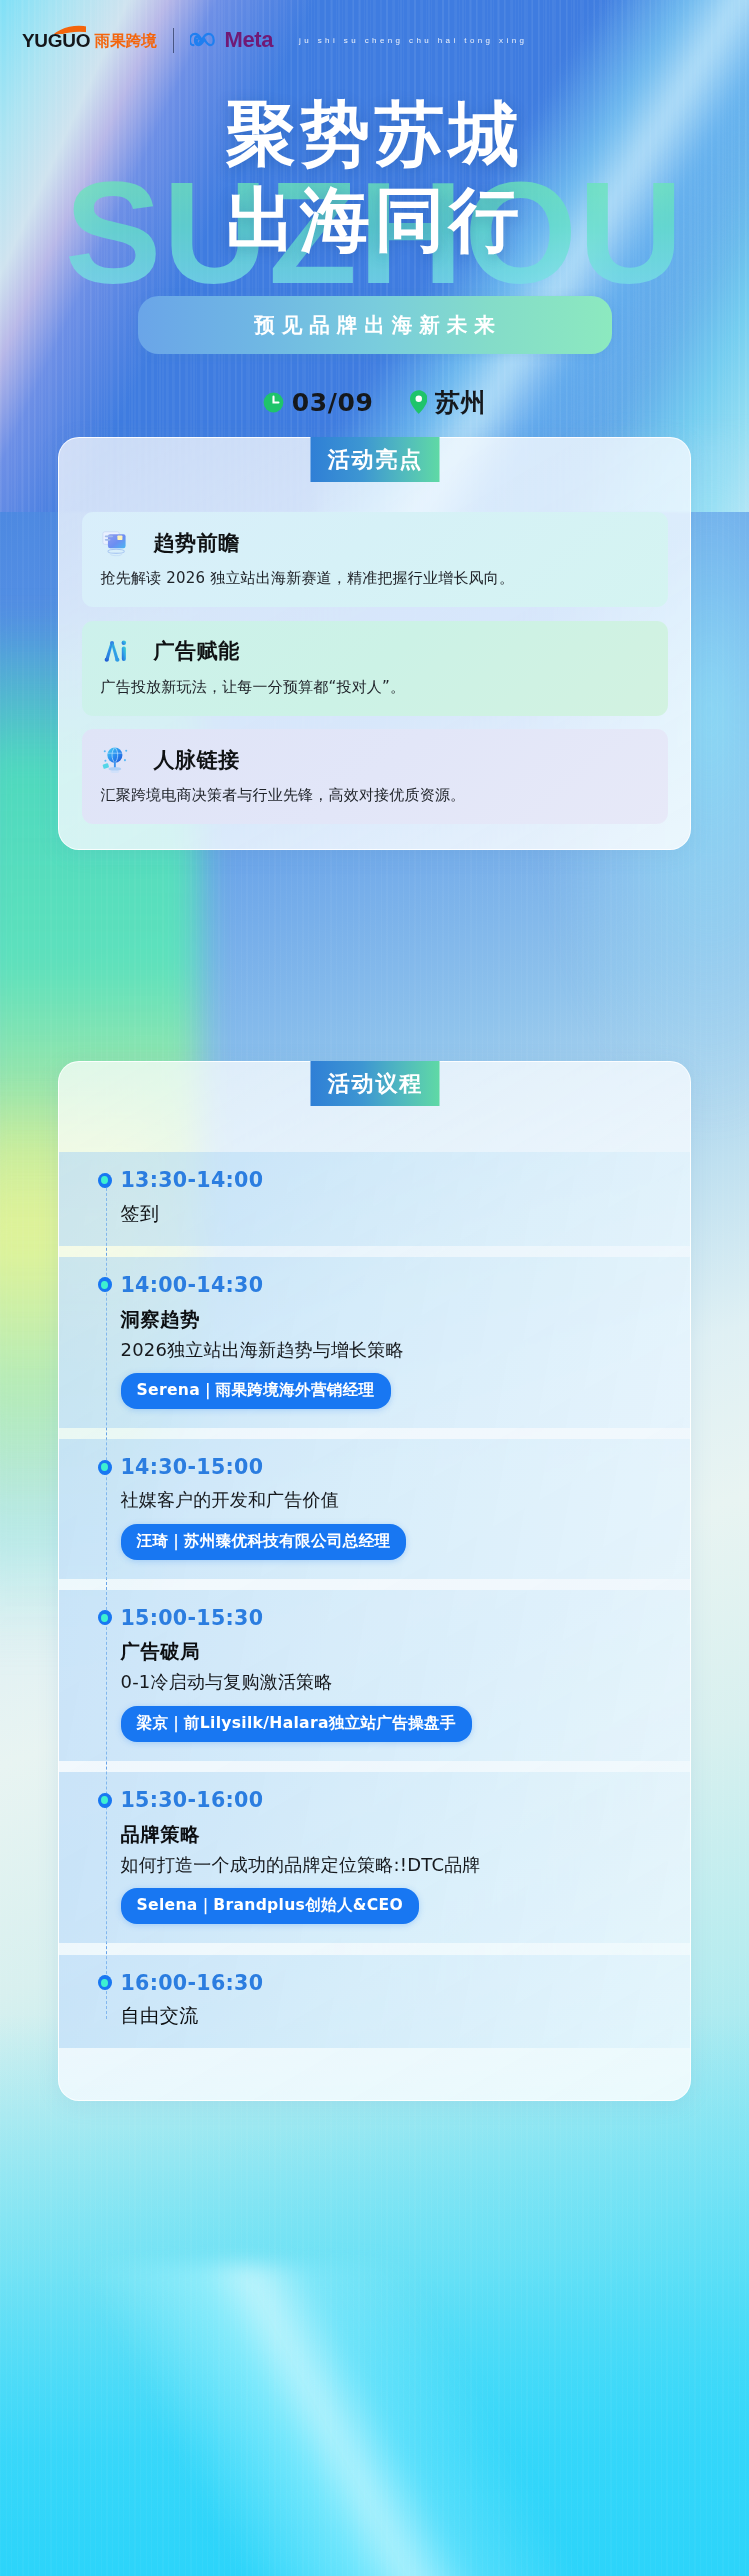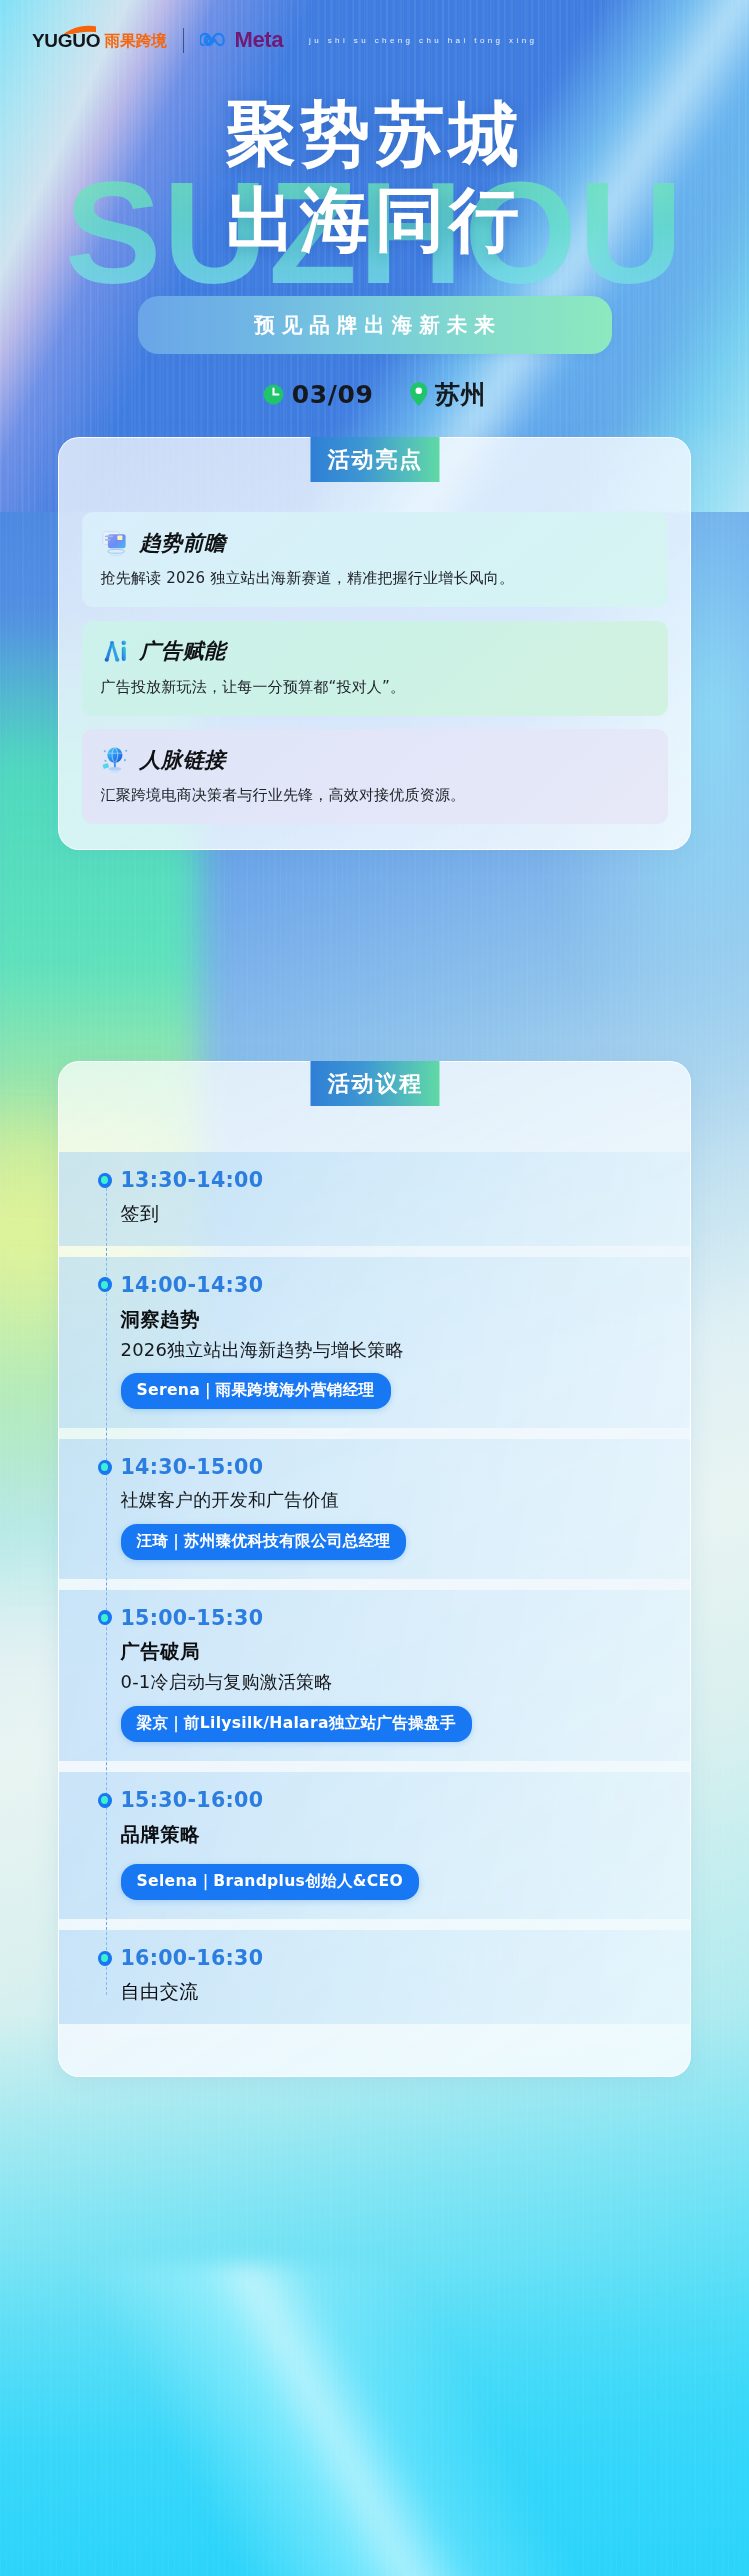--- a/index.html
+++ b/index.html
@@ -84,21 +84,21 @@
   }
   .vstripes {
     position:absolute; left:0; top:0; width:749px; height:2576px;
     background: repeating-linear-gradient(90deg,
        rgba(255,255,255,0.035) 0px, rgba(255,255,255,0.035) 1.2px,
        rgba(255,255,255,0) 1.2px, rgba(255,255,255,0) 5.6px);
   }
 
   
   .logo-bar {
-    position: absolute; left: 32px; top: 27.5px;
+    position: absolute; left: 22px; top: 27.5px;
     display: flex; align-items: center; gap: 0; z-index: 6;
   }
   .yuguo { display:flex; align-items:flex-end; position:relative; }
   .yuguo-swoosh {
     position:absolute; left:24px; top:-10px; width:40px; height:13.7px;
     background: #F4650C;
     clip-path: path("M0 22 C 14 0, 50 0, 64 20 C 48 8, 16 8, 0 22 Z");
   }
   .yuguo-en {
     font-family:"Liberation Sans", sans-serif; font-weight:800;
@@ -149,21 +149,21 @@
     display:flex; align-items:center; justify-content:center;
     box-shadow: 0 1.2px 10px rgba(70,140,200,0.18);
   }
   .subtitle-text {
     font-family:"DejaVu Sans","Liberation Sans", sans-serif;
     font-weight:700; font-size:20.6px; color:#ffffff; letter-spacing:6.9px;
     padding-left:6.9px;
   }
 
   .meta-row {
-    position:relative; margin:24px auto 0; width:100%;
+    position:relative; margin:32px auto 0; width:100%;
     display:flex; align-items:center; justify-content:center; gap:36px;
   }
   .meta-chip { display:flex; align-items:center; gap:8px; }
   .meta-chip .label {
     font-family:"DejaVu Sans","Liberation Sans", sans-serif;
     font-weight:600; font-size:25px; color:#15181c; letter-spacing:0.6px;
   }
   .icon-clock { width:21px; height:21px; }
   .icon-pin { width:17.5px; height:24px; }
 
@@ -190,21 +190,21 @@
 
   
   #highlights-panel { top:437px; padding:74px 22.5px 25px; }
   .hl-card {
     border-radius:11.2px; padding:16px 19px 17.5px; margin-bottom:13.7px;
   }
   .hl-card:last-child { margin-bottom:0; }
   .hl-card.c1 { background: linear-gradient(140deg,#d9eefb 0%, #d6f1f7 45%, #d4f4f1 100%); }
   .hl-card.c2 { background: linear-gradient(140deg,#cdf1ec 0%, #ccf2e6 50%, #d2f2e0 100%); }
   .hl-card.c3 { background: linear-gradient(140deg,#dfe4f7 0%, #e2e6f8 50%, #e7e9f8 100%); }
-  .hl-head { display:flex; align-items:center; gap:10px; margin-bottom:10px;font-style:italic; }
+  .hl-head { display:flex; align-items:center; gap:24px; margin-bottom:10px; }
   .hl-title {
     font-family:"DejaVu Sans","Liberation Sans", sans-serif;
     font-weight:800; font-size:21px; color:#101214; letter-spacing:0.6px;
   }
   .hl-desc {
     font-family:"DejaVu Sans","Liberation Sans", sans-serif;
     font-size:15px; color:#20242a; line-height:1.5; letter-spacing:0.2px;
   }
   .hl-icon { width:29px; height:29px; flex:0 0 29px; }
 
@@ -453,20 +453,21 @@
 
     <div class="ag-item tinted">
       <div class="ag-time-row">
         <span class="tl-dot">
             <i></i>
           </span>
         <span class="ag-time">15:30-16:00</span>
       </div>
       <div class="ag-body">
         <div class="ag-title">品牌策略</div>
+        <div class="ag-sub">如何打造一个成功的品牌定位策略:!DTC品牌</div>
         <div class="speaker-pill">Selena｜Brandplus创始人&amp;CEO</div>
       </div>
     </div>
 
     <div class="ag-item tinted">
       <div class="ag-time-row">
         <span class="tl-dot">
             <i></i>
           </span>
         <span class="ag-time">16:00-16:30</span>

